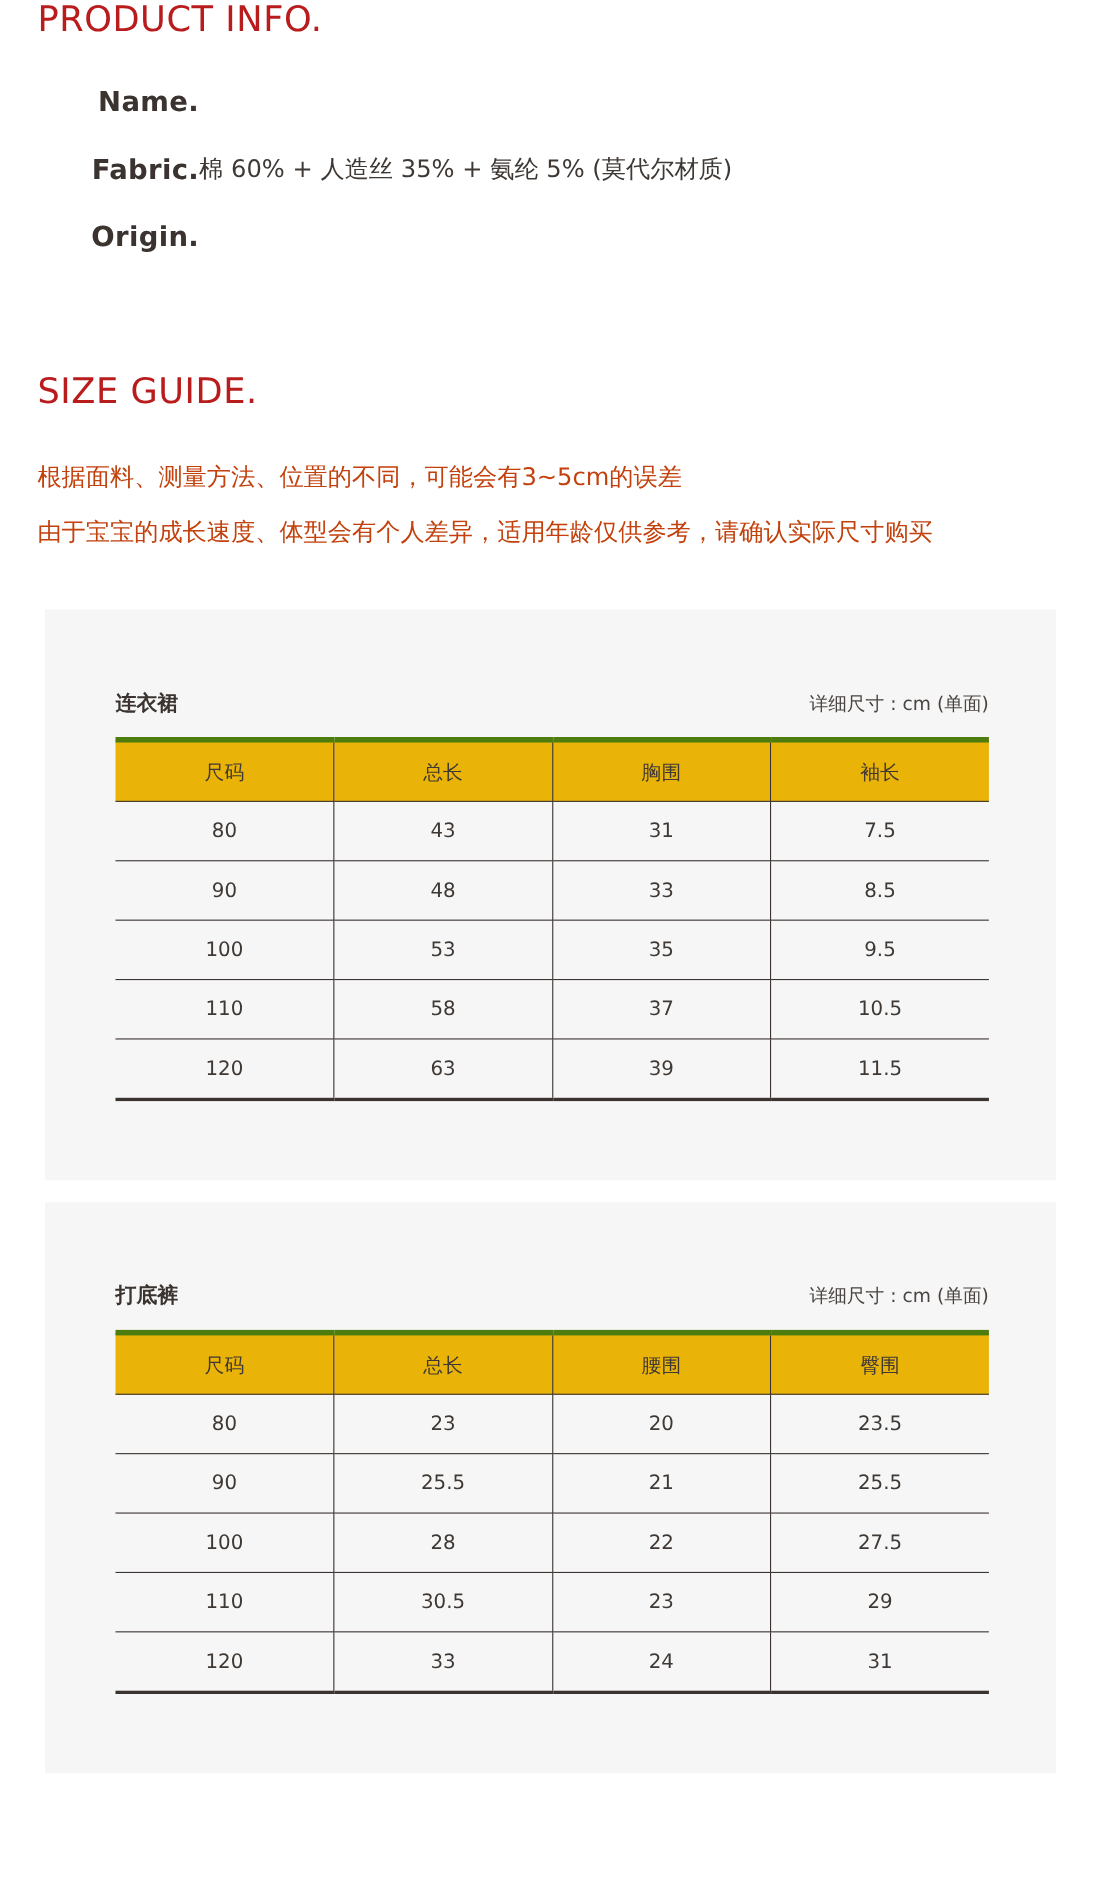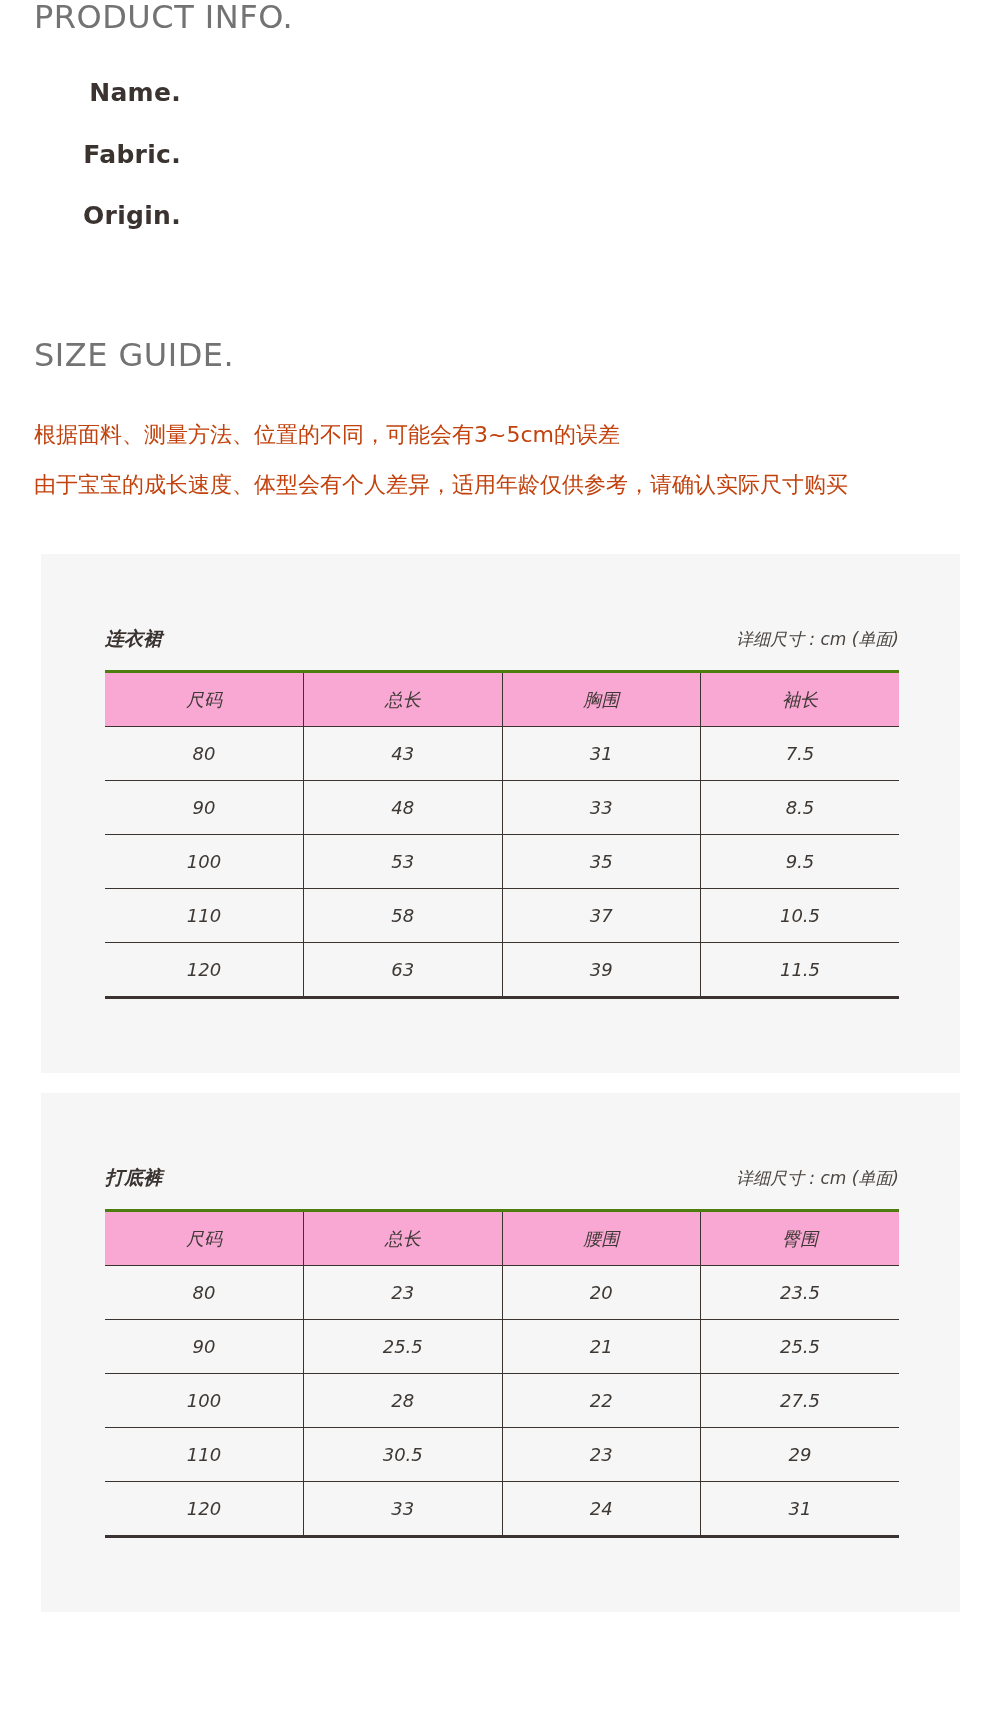--- a/index.html
+++ b/index.html
@@ -2,59 +2,60 @@
 <html><head>
 <meta charset="utf-8">
 <style>
   html, body { margin: 0; padding: 0; }
   body {
     width: 1000px; height: 1730px; background: #ffffff; position: relative; overflow: hidden;
     font-family: "DejaVu Sans", "Liberation Sans", sans-serif; color: #3a3330;
   }
   .section-title {
     position: absolute; left: 34px; font-size: 32px; font-weight: 400; letter-spacing: 0.5px;
-    color: #737373; line-height: 1; margin: 0;
+    color: #b91c1c; line-height: 1; margin: 0;
   }
   #title-product { top: 1px; }
   #title-size { top: 339px; text-align: right; }
 
   .info-row { position: absolute; left: 34px; height: 40px; display: flex; align-items: center; text-align: right; }
   .info-label { width: 147px; font-size: 25px; font-weight: 700; color: #3a3330; letter-spacing: 0.3px; }
   .info-value { font-size: 22px; color: #3f3935; white-space: nowrap; }
 
   .note { position: absolute; left: 34px; font-size: 22px; color: #c2410c; line-height: 30px; white-space: nowrap; }
 
-  .panel { position: absolute; left: 41px; width: 919px; height: 519px; background: #f6f6f6; font-style: italic; }
+  .panel { position: absolute; left: 41px; width: 919px; height: 519px; background: #f6f6f6; }
   #panel-dress { top: 554px; }
   #panel-leggings { top: 1093px; }
 
   .panel-head { position: absolute; left: 64px; right: 61px; top: 70px; height: 30px;
     display: flex; justify-content: space-between; align-items: center; }
   .panel-title { font-size: 19px; font-weight: 700; color: #3a3330; }
   .panel-unit { font-size: 17px; color: #4a4440; }
 
   .size-table { position: absolute; left: 64px; top: 116px; width: 794px; border-collapse: collapse; table-layout: fixed; }
   .size-table th, .size-table td {
     height: 53px; text-align: center; font-size: 18px; font-weight: 400; color: #3f3935;
     border-bottom: 1.5px solid #3a3330; border-right: 1.5px solid #3a3330; padding: 0;
   }
   .size-table th:last-child, .size-table td:last-child { border-right: none; }
-  .size-table thead th { background: #f9a8d4; border-top: 3px solid #4d7c0f; }
+  .size-table thead th { background: #eab308; border-top: 5px solid #4d7c0f; }
   .size-table tbody tr:last-child td { border-bottom: 3px solid #3a3330; }
 </style>
 </head>
 <body>
 
 <h2 id="title-product" class="section-title">PRODUCT INFO.</h2>
 
 <div class="info-row" style="top:72px">
   <span class="info-label">Name.</span>
 </div>
 <div class="info-row" style="top:134px">
   <span class="info-label">Fabric.</span>
+  <span class="info-value">棉 60% + 人造丝 35% + 氨纶 5% (莫代尔材质)</span>
 </div>
 <div class="info-row" style="top:195px">
   <span class="info-label">Origin.</span>
 </div>
 
 <h2 id="title-size" class="section-title">SIZE GUIDE.</h2>
 
 <div class="note" style="top:420px">根据面料、测量方法、位置的不同，可能会有3~5cm的误差</div>
 <div class="note" style="top:470px">由于宝宝的成长速度、体型会有个人差异，适用年龄仅供参考，请确认实际尺寸购买</div>
 

